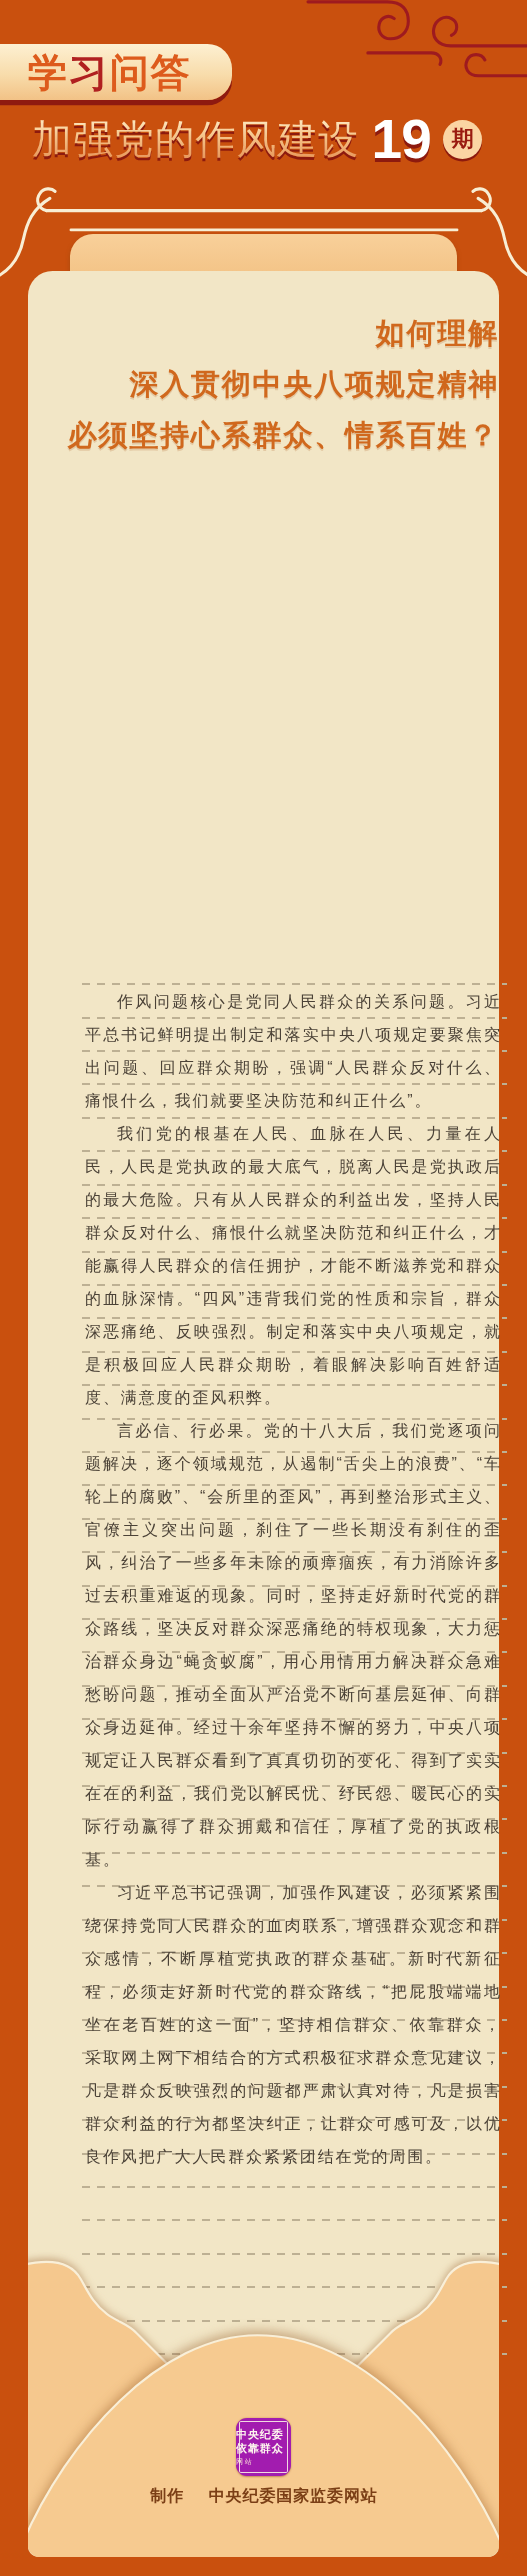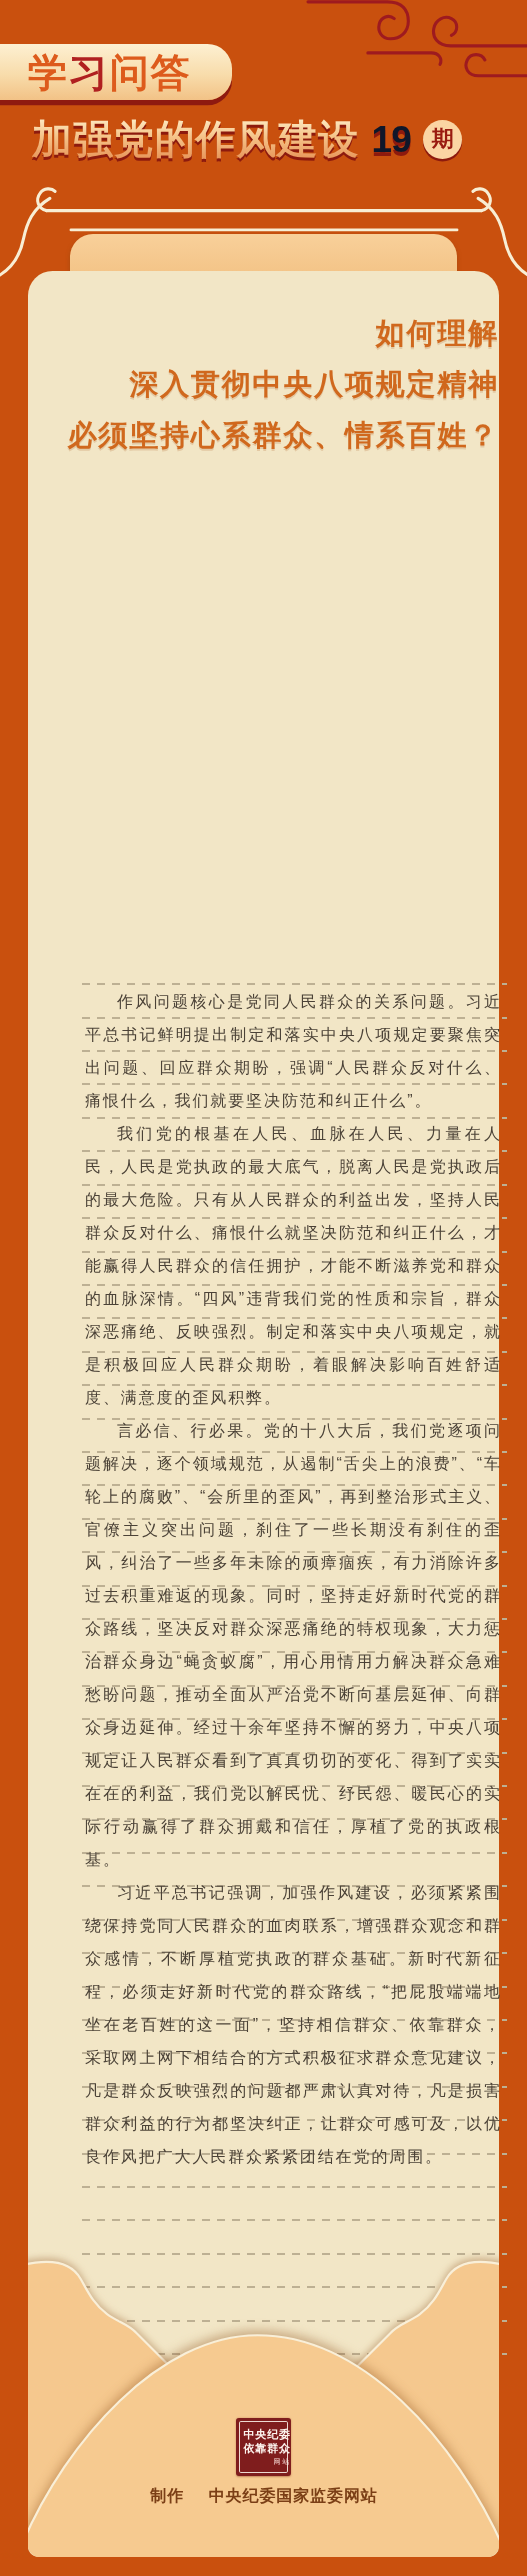--- a/index.html
+++ b/index.html
@@ -20,28 +20,28 @@
     font-size:39px; font-weight:bold; letter-spacing:1.8px; line-height:1;
   }
   .badge .c1{color:#dd5b1c;}
   .badge .c2{color:#b02020;}
   
   .title-row{
     position:absolute; left:32px; top:109px; height:60px;
     display:flex; align-items:center; gap:12.3px;
   }
   .main-title{
-    font-size:40px; font-weight:bold; letter-spacing:0.9px; line-height:1;
+    font-size:40px; font-weight:normal; letter-spacing:0.9px; line-height:1;
     background:linear-gradient(180deg,#fde9c2 0%,#f5c388 45%,#e8965a 100%);
     -webkit-background-clip:text; background-clip:text; color:transparent;
     filter:drop-shadow(0 3.5px 0 #8d1a0e);
     text-align:right;
   }
   .issue-number{
-    font-size:37px; font-weight:bold; line-height:1; color:#0f172a;
+    font-size:55px; font-weight:bold; line-height:1; color:#ffffff;
     text-shadow:0 3.5px 0 #8d1a0e; letter-spacing:-0.9px;
   }
   .issue-badge{
     width:39px; height:39px; border-radius:50%;
     background:#fbd5a3; box-shadow:0 2.6px 0 #8d1a0e;
     display:flex; align-items:center; justify-content:center;
     color:#9a1b10; font-size:22px; font-weight:bold;
   }
   
   #roof{position:absolute; left:0; top:172px;}
@@ -82,23 +82,23 @@
   
   .envelope{
     position:absolute; left:28px; top:2233px; width:471px; height:324px;
     overflow:hidden; border-radius:0 0 12.3px 12.3px;
   }
   .flap-side{filter:drop-shadow(0 -3px 4px rgba(135,72,20,.35));}
   .flap-dome{filter:drop-shadow(0 -4px 6px rgba(135,72,20,.4));}
   
   .seal{
     position:absolute; left:236px; top:2418px; width:55px; height:58px;
-    background:#7f1d1d; border-radius:3px;
+    background:#a21caf; border-radius:11px;
     box-shadow:0 0.9px 1.8px rgba(120,30,10,.4);
-    display:flex; flex-direction:column; align-items:flex-end; justify-content:center;
+    display:flex; flex-direction:column; align-items:flex-start; justify-content:center;
   }
   .seal::before{
     content:""; position:absolute; inset:2.6px;
     border:1.8px solid rgba(250,238,230,.9); border-radius:1.8px;
   }
   .seal .s-line{
     font-family:"Liberation Serif", serif; font-weight:bold;
     color:#fdf4ee; font-size:11px; line-height:14px; letter-spacing:0.9px;
     white-space:nowrap;
   }

